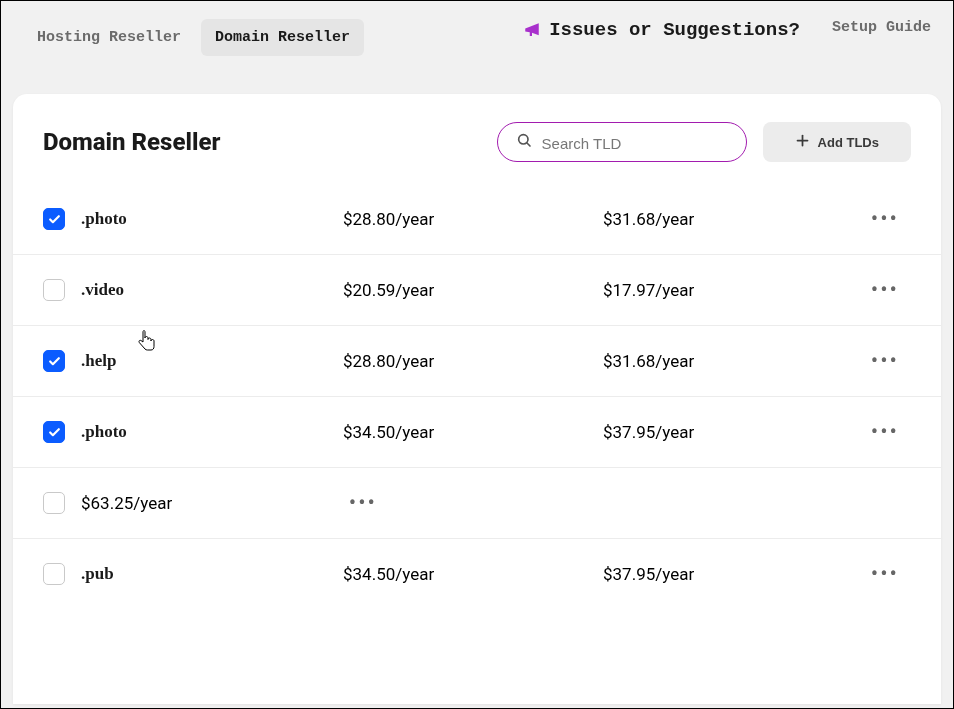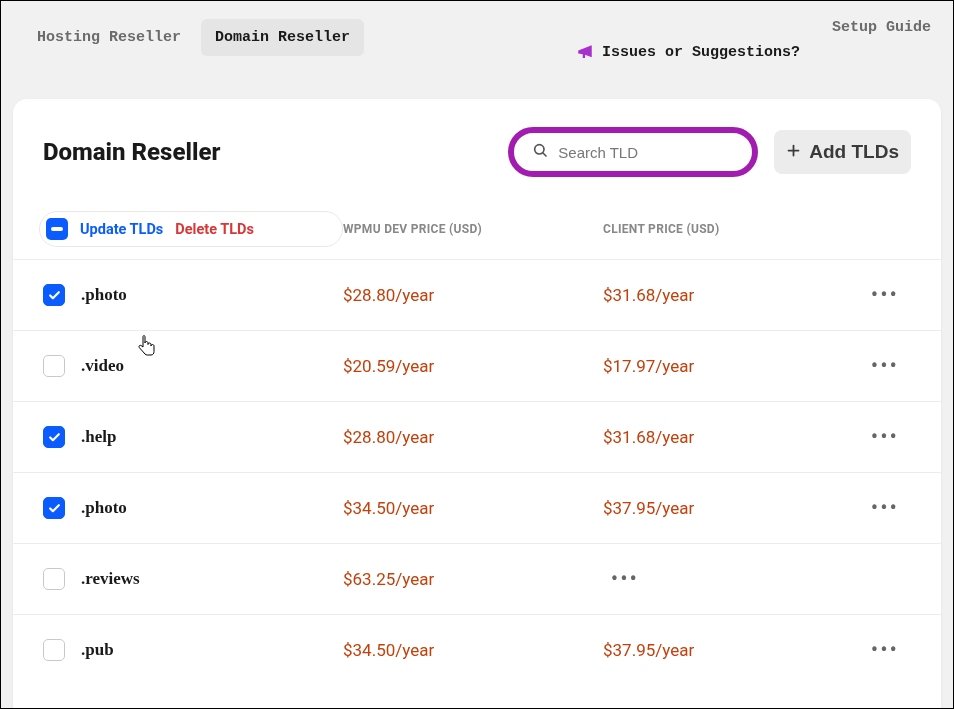--- a/index.html
+++ b/index.html
@@ -35,22 +35,21 @@
       background: #e5e5e5;
       color: #1a1a1a;
     }
     .spacer { flex: 1; }
     .suggestions {
       display: flex;
       align-items: center;
       gap: 8px;
       font-weight: 700;
       color: #1a1a1a;
-      font-size: 15px;
-      margin-top: 24px;
+      font-size: 19px;
     }
     .bolt-icon { color: #a830cc; display:inline-flex; }
     .setup-guide {
       font-weight: 700;
       color: #6b6b6b;
       font-size: 15px;
       margin-left: 24px;
     }
     .card {
       background: #fff;
@@ -67,22 +66,22 @@
       gap: 16px;
     }
     .card-title {
       font-size: 24px;
       font-weight: 800;
       color: #1a1a1a;
       flex: 1;
     }
     .search-wrap {
       display: flex;
-      align-items: center;
-      border: 6px solid #a21caf;
+      align-items: flex-end;
+      border: 1px solid #a21caf;
       border-radius: 999px;
       padding: 9px 18px;
       width: 250px;
       gap: 10px;
       color: #555;
     }
     .search-wrap input {
       border: none;
       outline: none;
       font-size: 15px;
@@ -91,22 +90,22 @@
       color: #333;
     }
     .search-wrap input::placeholder { color: #777; }
     .add-btn {
       display: flex;
       align-items: center;
       gap: 8px;
       background: #ececec;
       border: none;
       border-radius: 8px;
-      padding: 11px 12px;
-      font-size: 19px;
+      padding: 11px 32px;
+      font-size: 13px;
       font-weight: 700;
       color: #3a3a3a;
       cursor: pointer;
     }
     .table-head {
       display: flex;
       align-items: center;
       padding: 12px 30px;
       border-bottom: 1px solid #ececec;
     }
@@ -171,21 +170,21 @@
     .ck svg { display: none; }
     .tld-name {
       font-size: 17px;
       font-weight: 800;
       color: #1a1a1a;
       flex: 0 0 262px;
       font-family: Liberation Serif, serif;
     }
     .price {
       font-size: 17px;
-      color: #c2410c;
+      color: #000000;
       width: 260px;
     }
     .menu-dots {
       width: 36px;
       text-align: right;
       color: #666;
       font-size: 22px;
       letter-spacing: 2px;
       line-height: 1;
     }
@@ -234,34 +233,20 @@
       <span>
         <svg width="15" height="15" viewBox="0 0 24 24" fill="none" stroke="#3a3a3a" stroke-width="2.8" stroke-linecap="round">
           <line x1="12" y1="4" x2="12" y2="20"></line>
             <line x1="4" y1="12" x2="20" y2="12"></line>
         </svg>
       </span>
       <span>Add TLDs</span>
     </button>
   </div>
 
-  <div class="table-head">
-    <div class="col-tld-head">
-      <div class="bulk-pill">
-        <div class="indeterminate-box">
-          <div class="dash"></div>
-        </div>
-        <span class="update-link">Update TLDs</span>
-        <span class="delete-link">Delete TLDs</span>
-      </div>
-    </div>
-    <div class="col-dev">WPMU DEV PRICE (USD)</div>
-    <div class="col-client">CLIENT PRICE (USD)</div>
-    <div class="col-menu-head"></div>
-  </div>
 
   <div id="rows">
       <div class="row">
         <div class="ck-wrap">
           <div class="ck checked">
             <svg width="13" height="13" viewBox="0 0 24 24" fill="none" stroke="#fff" stroke-width="4" stroke-linecap="round" stroke-linejoin="round">
               <polyline points="20 6 9 17 4 12"></polyline>
             </svg>
           </div>
         </div>
@@ -302,21 +287,20 @@
         </div>
         <div class="tld-name">.photo</div>
         <div class="price">$34.50/year</div>
         <div class="price">$37.95/year</div>
         <div class="menu-dots"><span>•••</span></div>
       </div>
       <div class="row">
         <div class="ck-wrap">
           <div class="ck"></div>
         </div>
-        <div class="tld-name">.reviews</div>
         <div class="price">$63.25/year</div>
         <div class="menu-dots"><span>•••</span></div>
       </div>
       <div class="row last">
         <div class="ck-wrap">
           <div class="ck"></div>
         </div>
         <div class="tld-name">.pub</div>
         <div class="price">$34.50/year</div>
         <div class="price">$37.95/year</div>

